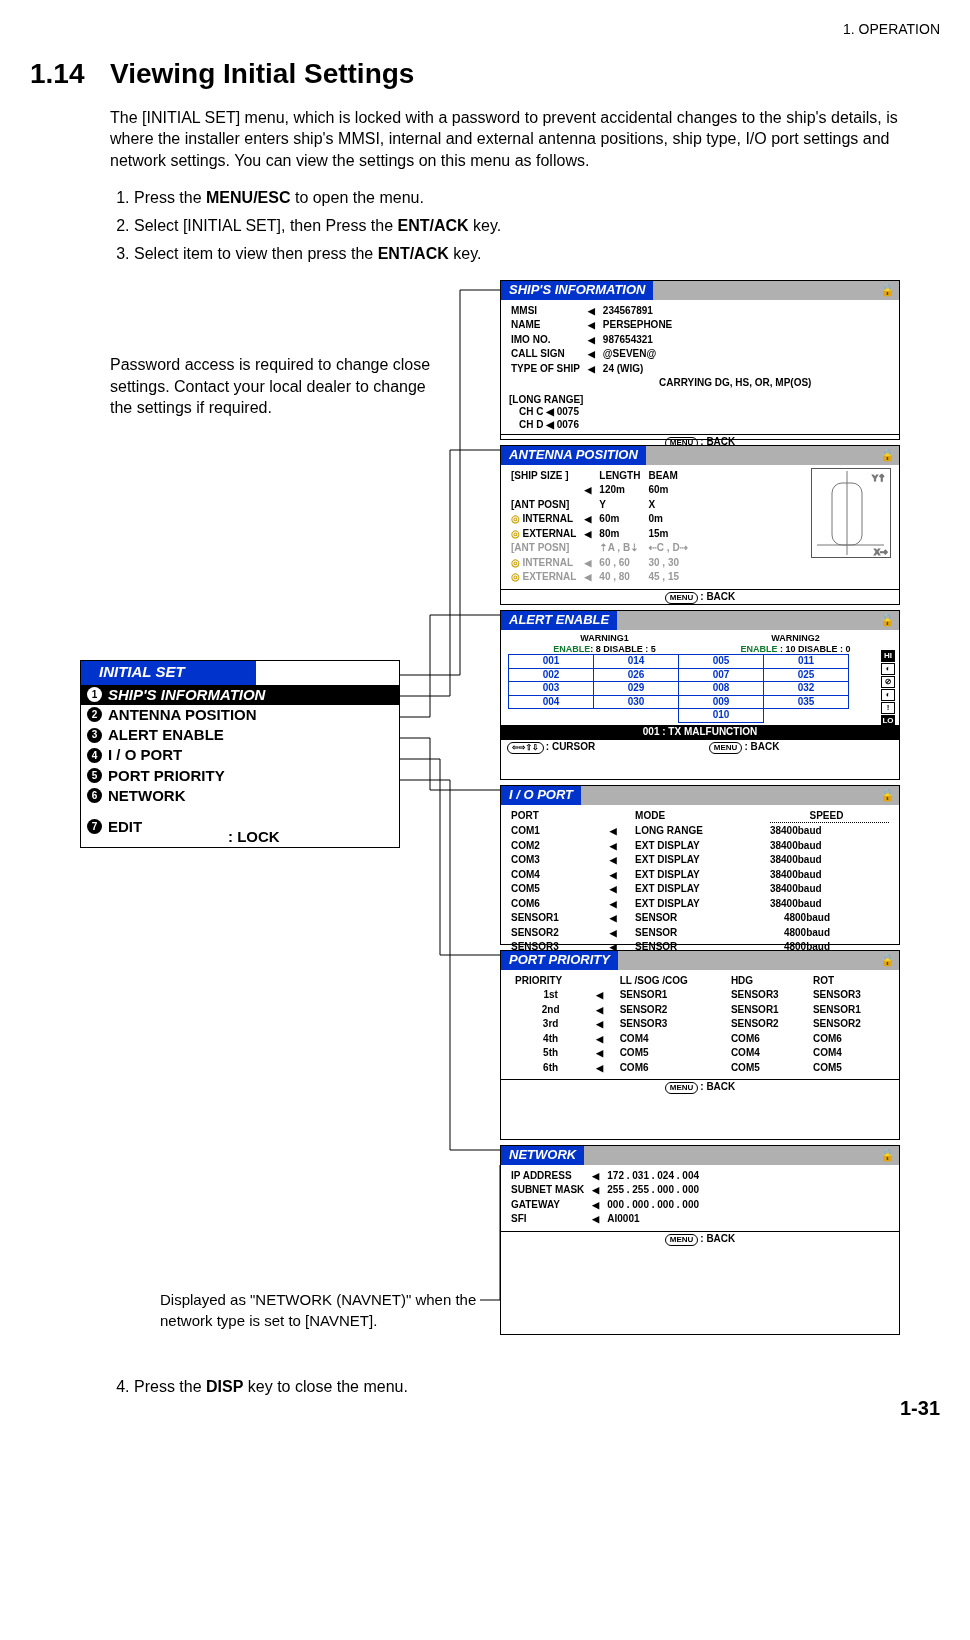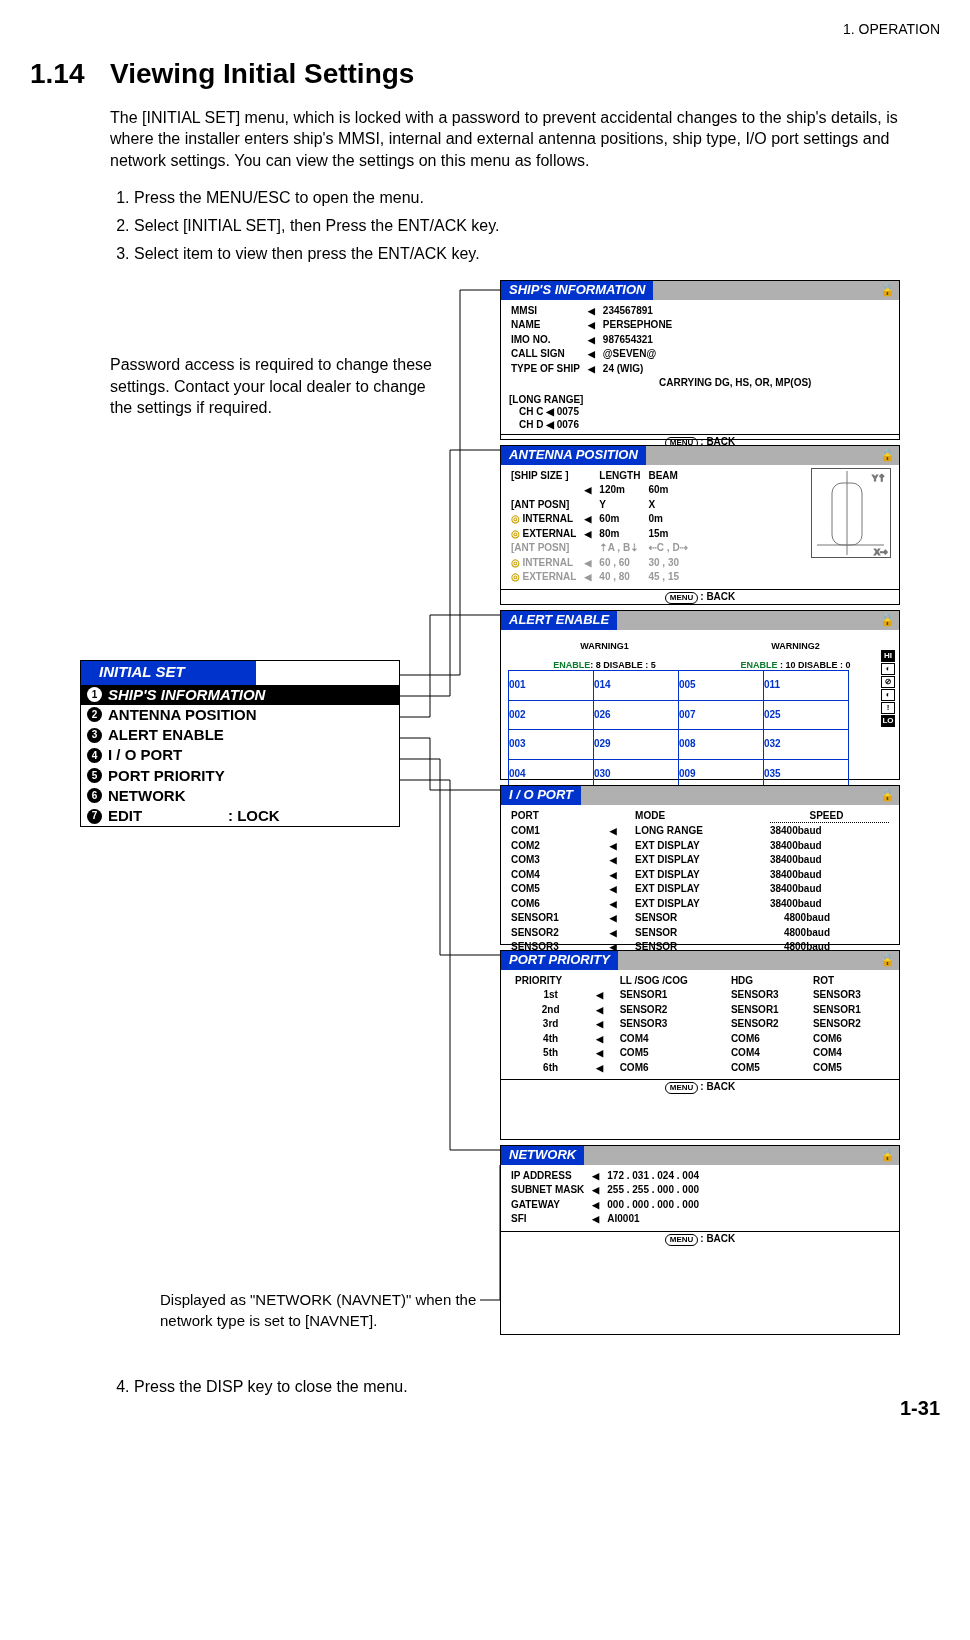--- a/index.html
+++ b/index.html
@@ -12,46 +12,46 @@
     color: #000;
     line-height: 1.35;
     position: relative;
   }
   .chapter-head { text-align: right; font-size: 14px; margin-bottom: 16px; }
   h1 { font-size: 28px; font-weight: bold; margin: 0 0 14px 0; }
   .section-num { display:inline-block; width:80px; }
   .intro { font-size: 16px; margin-left: 80px; margin-bottom: 14px; }
   ol.steps { font-size: 16px; margin-left: 80px; padding-left: 24px; }
   ol.steps li { margin-bottom: 6px; }
-  b { font-weight: normal; margin-top: 36px; }
+  b { font-weight: bold; margin-top: 36px; }
   .diagram { position: relative; margin-top: 10px; height: 1080px; }
   .note-box { position:absolute; left:80px; top:60px; width:330px; font-size:16px; }
   .netnote { position:absolute; left:130px; top:1010px; width:320px; font-size:15px; }
   .menu-box { position:absolute; left:50px; top:380px; width:320px; border:1px solid #000; font-size:15px; background:#fff; }
   .menu-title { background:#0033cc; color:#fff; font-weight:bold; font-style:italic; padding:1px 8px 2px 18px; width:175px; }
   .menu-row { display:flex; align-items:center; padding:0 6px; }
   .menu-row.selected { background:#000; }
   .menu-row.selected .menu-label { color:#fff; font-weight:bold; font-style:italic; }
   .num-bullet { display:inline-flex; width:15px; height:15px; border-radius:50%; background:#000; color:#fff; font-size:10px; align-items:center; justify-content:center; margin-right:6px; font-weight:bold; }
   .menu-row.selected .num-bullet { background:#fff; color:#000; }
   .menu-label { font-weight:bold; flex:1; }
-  .menu-extra { font-weight:bold; }
+  .menu-extra { font-weight:bold;margin-top:21px; }
   .panel { position:absolute; border:1px solid #000; background:#fff; font-size:10px; line-height:1.25; }
   .panel-title { background:#b0b0b0; position:relative; }
   .panel-title-text { display:inline-block; background:#0033cc; color:#fff; font-weight:bold; padding:1px 8px; font-style:italic; font-size:13px; }
   .lock { position:absolute; right:4px; top:2px; font-size:12px; color:#555; }
   .panel-body { padding:3px 8px 3px 8px; font-weight:bold; }
   .panel-foot { border-top:1px solid #000; text-align:center; padding:1px 6px; font-size:10px; font-weight:bold; }
   .panel-foot .left { float:left; }
   .tiny-pill { display:inline-block; border:1px solid #000; border-radius:7px; padding:0 4px; font-size:8px; line-height:10px; margin-right:2px; }
-  .alert-head { display:flex; font-size:9px; font-weight:bold;margin-top:8px; }
+  .alert-head { display:flex; font-size:9px; font-weight:bold; }
   .alert-head > div { flex:1; text-align:center; }
   .alert-grid { display:flex; }
   .alert-col { flex:1; }
-  .alert-cell { border:1px solid #0033cc; color:#0033cc; text-align:left; font-size:10px; font-weight:bold; margin:-1px 0 0 -1px; padding:8px 0; }
+  .alert-cell { border:1px solid #0033cc; color:#0033cc; text-align:center; font-size:10px; font-weight:bold; margin:-1px 0 0 -1px; padding:0 0; }
   .alert-status { background:#000000; color:#fff; padding:1px 6px; margin:2px -8px -3px -8px; font-weight:bold;text-align:center; }
   .gray-txt { color:#999; }
   .io-table td { padding:0 6px 0 0; white-space:nowrap; }
   .pp-table td { padding:0 4px; white-space:nowrap; }
   .arrow { font-size:9px; }
   svg.connectors { position:absolute; left:0; top:0; pointer-events:none; }
   .page-num { position:absolute; right:30px; bottom:22px; font-size:20px; font-weight:bold; }
   .ant-diagram { position:absolute; right:8px; top:3px; width:80px; height:90px; border:1px solid #555; }
   .hi-lo { position:absolute; right:4px; top:20px; font-size:8px; }
   .hi-lo div { border:1px solid #000; width:14px; text-align:center; margin-bottom:1px; }
@@ -84,21 +84,21 @@
       <path d="M205,437 L400,437 L400,335 L470,335"></path>
       <path d="M150,458 L400,458 L400,510 L470,510"></path>
       <path d="M210,479 L410,479 L410,675 L470,675"></path>
       <path d="M165,500 L420,500 L420,870 L470,870"></path>
       <path d="M450,1020 L470,1020 L470,885"></path>
     </g>
   </svg>
 
   <div class="note-box">
     <div style="height:14px"></div>
-    <div>Password access is required to change these settings. Contact your local dealer to change the settings if required.</div>
+    <div>Password access is required to change close settings. Contact your local dealer to change the settings if required.</div>
   </div>
 
   <div class="menu-box">
     <div class="menu-title">INITIAL SET</div>
     <div class="menu-row selected">
       <span class="num-bullet">1</span>
       <span class="menu-label">SHIP'S INFORMATION</span>
     </div>
     <div class="menu-row">
       <span class="num-bullet">2</span>

